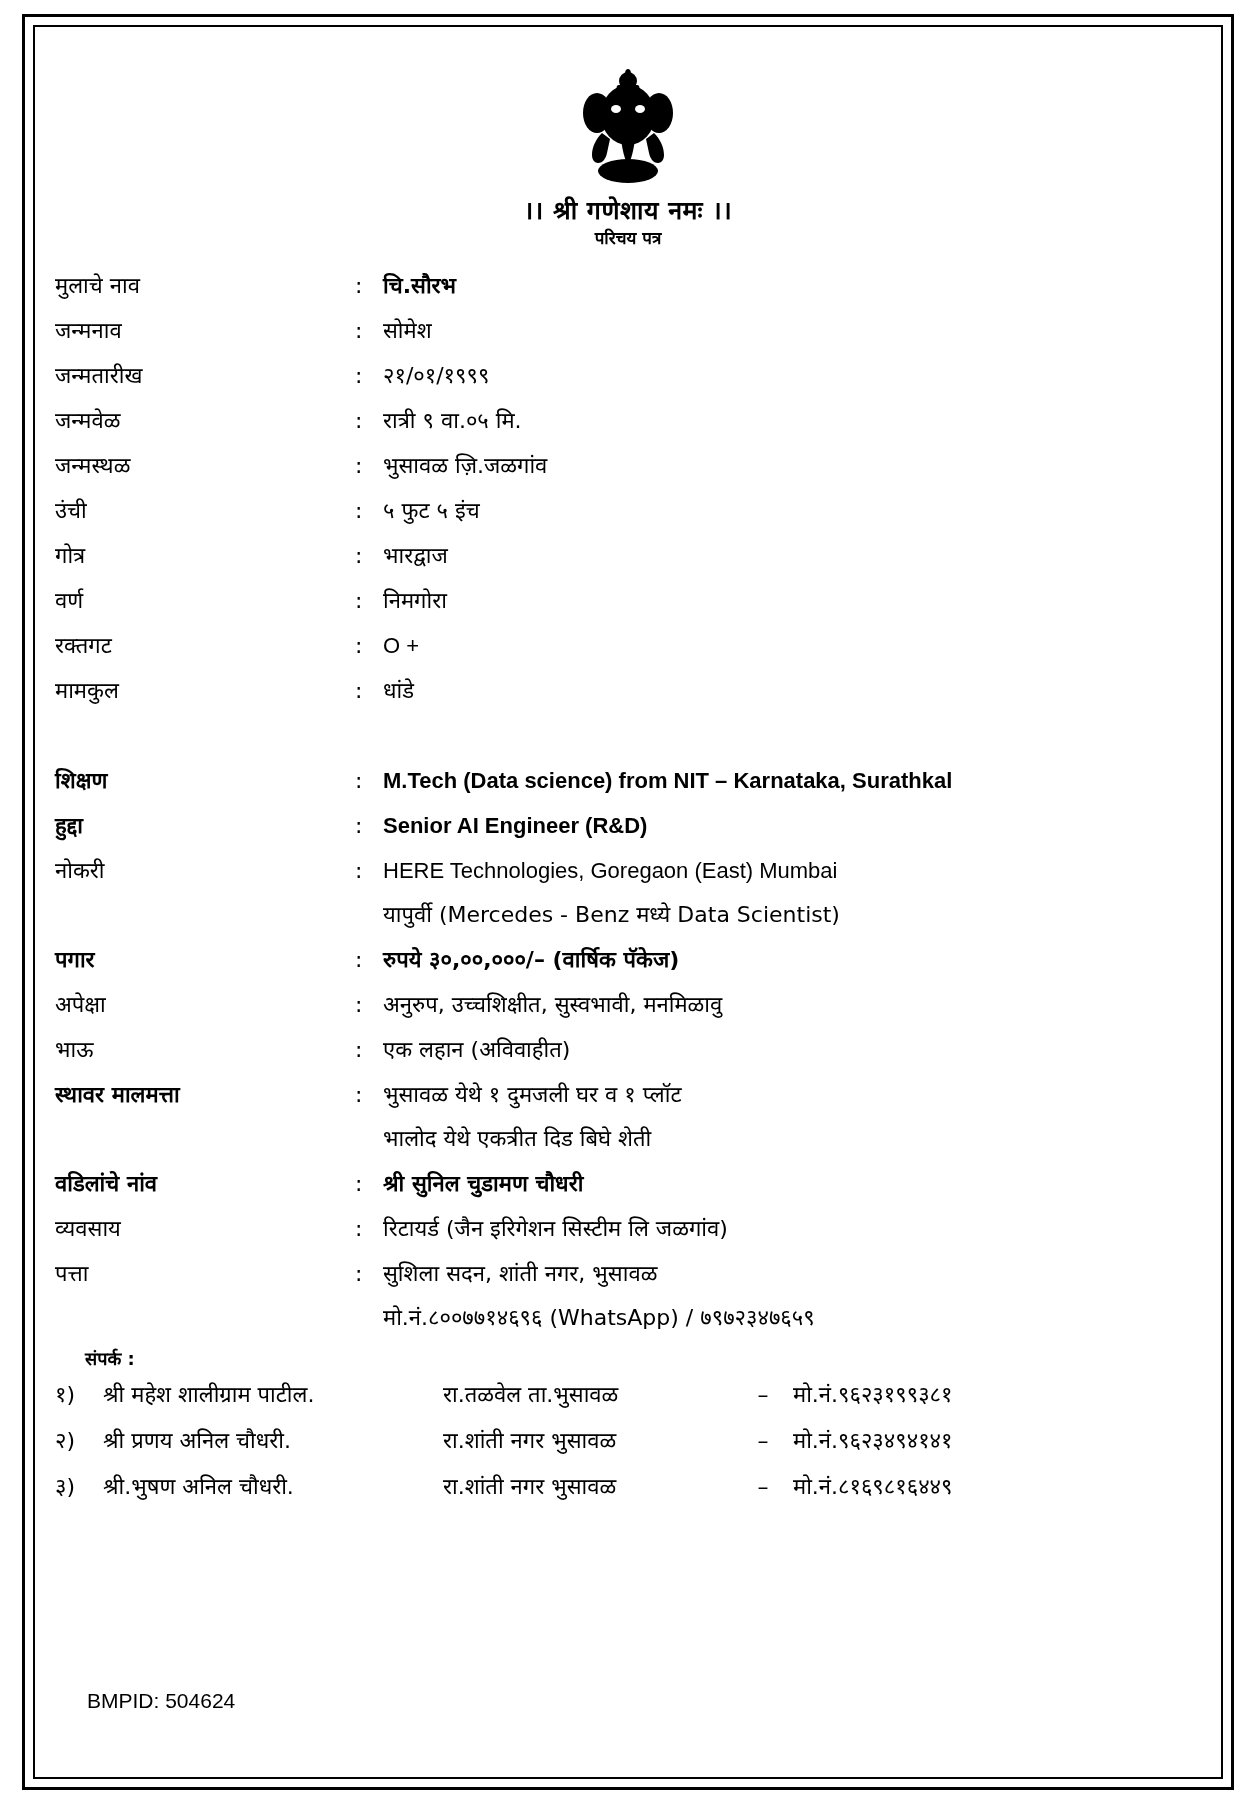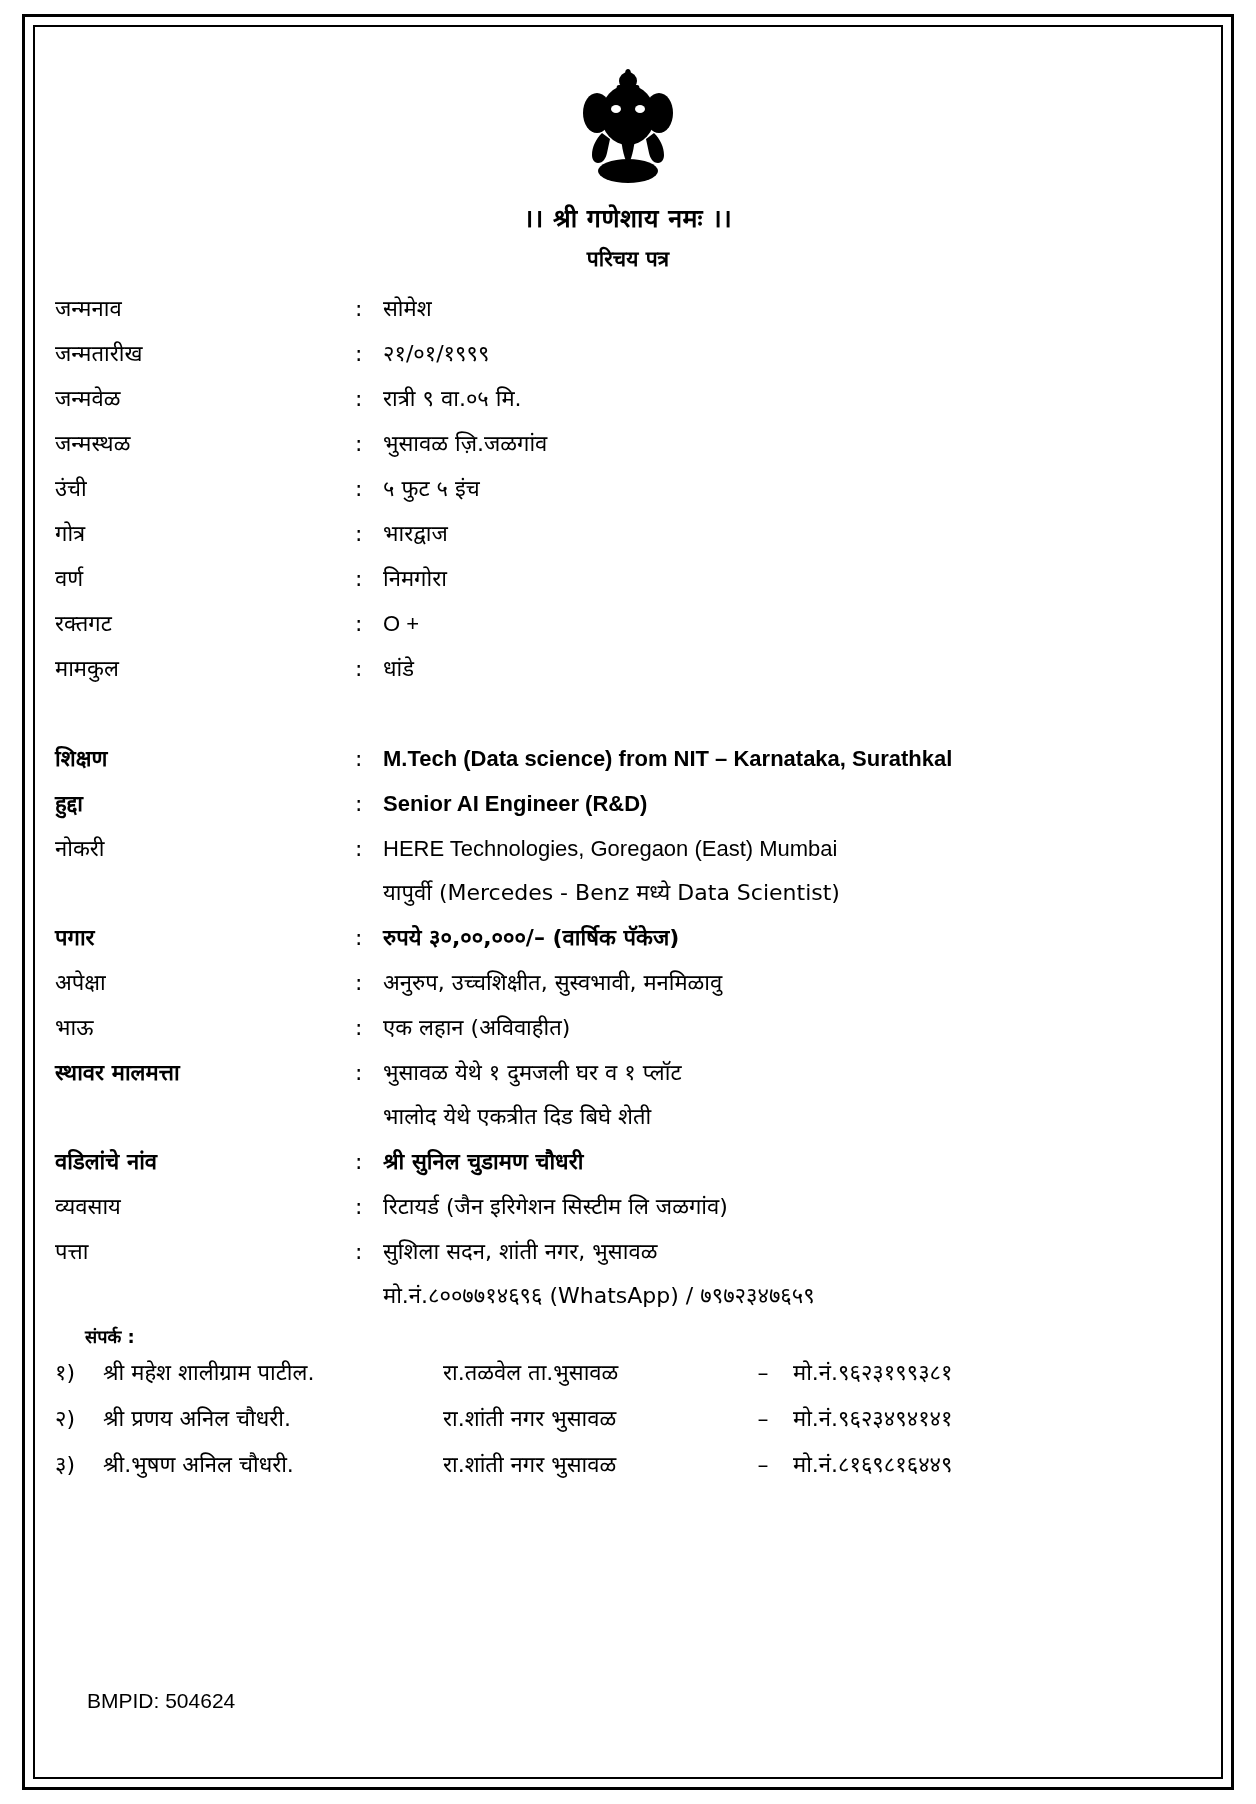--- a/index.html
+++ b/index.html
@@ -52,27 +52,26 @@
     text-align: center;
     margin-top: 18px;
     height: 125px;
   }
   .ganesha svg { display: inline-block; }
   .invocation {
     text-align: center;
     font-size: 25px;
     font-weight: 600;
     letter-spacing: 0.5px;
-    margin-top: 12px;
+    margin-top: 4px;
   }
   .doc-title {
     text-align: center;
-    font-size: 21px;
+    font-size: 17px;
     font-weight: 700;
-    margin-top: 10px;
     margin-bottom: 14px;
   }
   table.fields {
     width: 100%;
     border-collapse: collapse;
   }
   table.fields td {
     vertical-align: top;
     padding: 0;
     font-size: 22px;
@@ -156,20 +155,25 @@
         </g>
       </svg>
     </div>
 
     <div class="invocation">।। श्री गणेशाय नमः ।।</div>
     <div class="doc-title">परिचय पत्र</div>
 
     <table class="fields">
       <tbody>
         <tr>
+          <td class="label">मुलाचे नाव</td>
+          <td class="colon">:</td>
+          <td class="value bold">चि.सौरभ</td>
+        </tr>
+        <tr>
           <td class="label">जन्मनाव</td>
           <td class="colon">:</td>
           <td class="value">सोमेश</td>
         </tr>
         <tr>
           <td class="label">जन्मतारीख</td>
           <td class="colon">:</td>
           <td class="value">२१/०१/१९९९</td>
         </tr>
         <tr>

